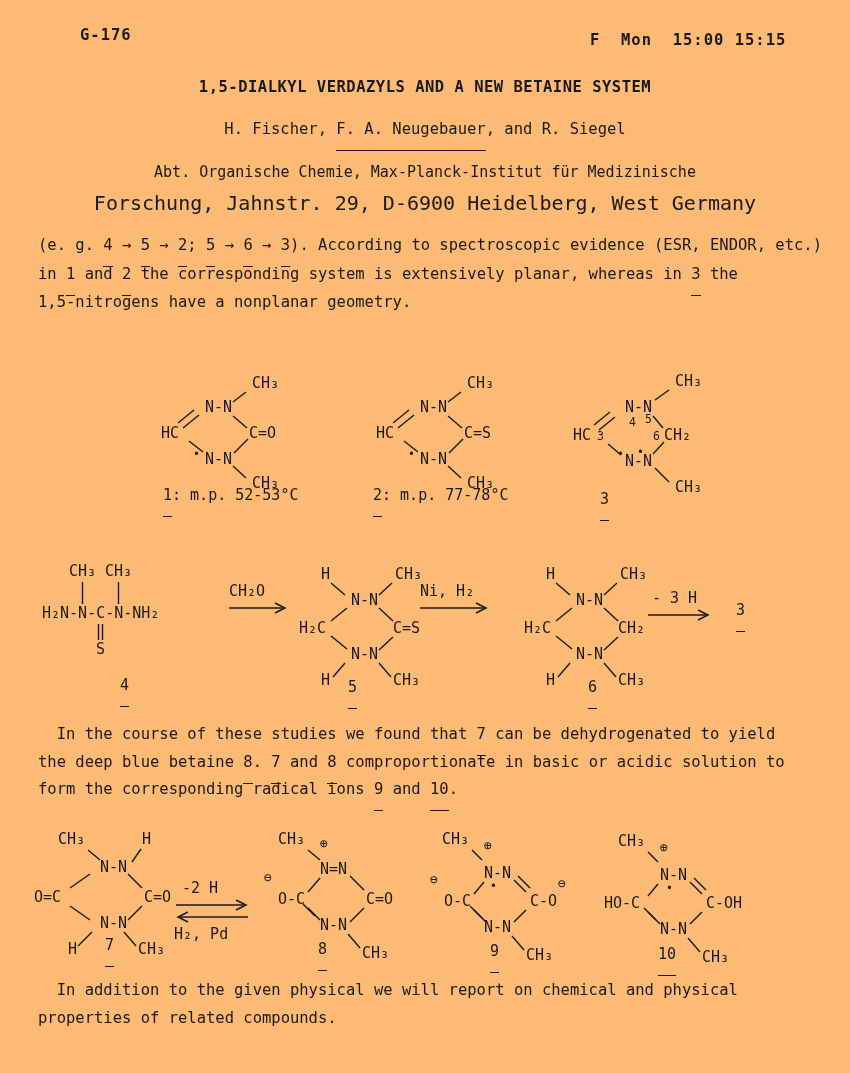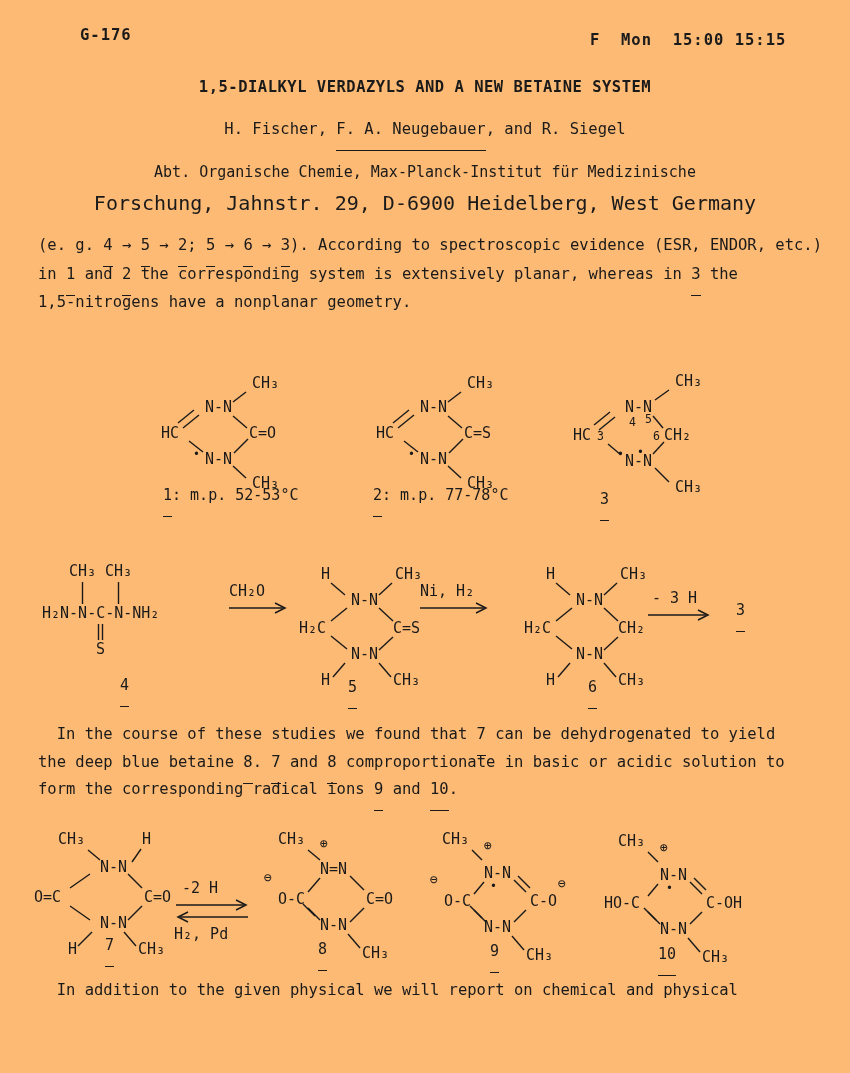--- a/index.html
+++ b/index.html
@@ -293,15 +293,16 @@
       <text x="4" y="86">HO-C</text>
       <text x="106" y="86">C-OH</text>
       <text x="60" y="112">N-N</text>
       <text x="102" y="140">CH₃</text>
     </svg>
   </div>
   <div class="abs caption" style="left:658px;top:945px;"><span class="u">10</span></div>
 
   <div class="abs" style="left:38px;top:977px;">
     <div class="tline"><span>  In addition to the given physical we will report on chemical and physical</span></div>
+    <div class="tline"><span>properties of related compounds.</span></div>
   </div>
 
 </div>
 
 </body></html>

